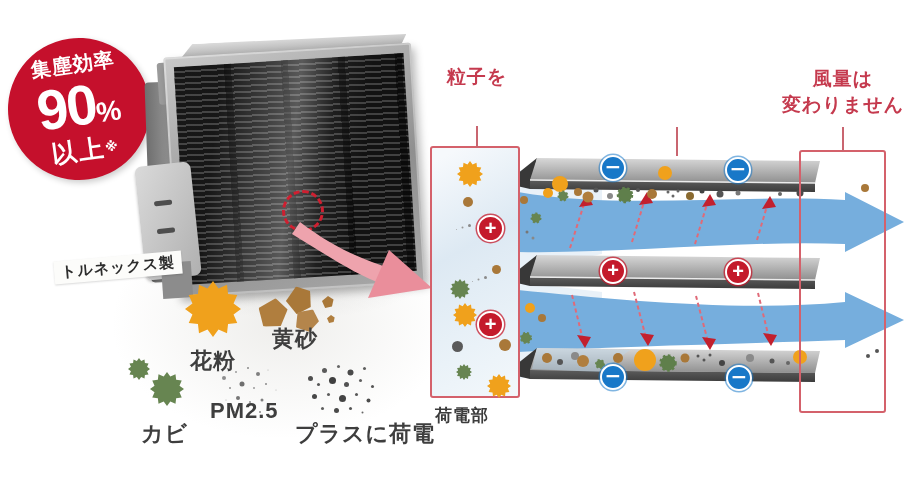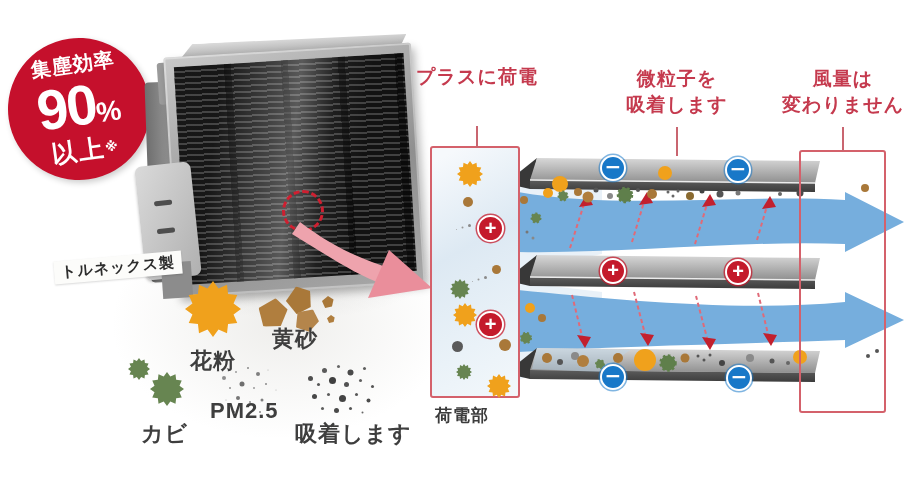--- a/index.html
+++ b/index.html
@@ -144,21 +144,21 @@
   </div>
   <div class="abs spiky" style="left:128px;top:358px;width:22px;height:22px;background:#678551"></div>
   <div class="abs spiky" style="left:150px;top:372px;width:34px;height:34px;background:#678551"></div>
   <div class="abs dots pm-dots" style="left:222px;top:376px"></div>
   <div class="abs dots smoke-dots" style="left:308px;top:376px"></div>
 
   <div class="p-label" style="left:190px;top:346px">花粉</div>
   <div class="p-label" style="left:272px;top:324px">黄砂</div>
   <div class="p-label" style="left:141px;top:419px">カビ</div>
   <div class="p-label" style="left:210px;top:398px">PM2.5</div>
-  <div class="p-label" style="left:295px;top:419px">吸着します</div>
+  <div class="p-label" style="left:295px;top:419px">プラスに荷電</div>
 
   <svg class="abs" style="left:420px;top:130px" width="491" height="315" viewBox="0 0 491 315">
     <defs>
       <linearGradient id="plateTop" x1="0" y1="0" x2="0" y2="1">
         <stop offset="0" stop-color="#d8d8d8"></stop>
           <stop offset="1" stop-color="#8f8f8f"></stop>
       </linearGradient>
       <linearGradient id="plateFront" x1="0" y1="0" x2="0" y2="1">
         <stop offset="0" stop-color="#5c5c5c"></stop>
           <stop offset="1" stop-color="#3c3c3c"></stop>
@@ -315,25 +315,21 @@
       <span>+</span>
     </div>
   <div class="pm minus" style="left:600px;top:364px">
       <span>−</span>
     </div>
   <div class="pm minus" style="left:726px;top:365px">
       <span>−</span>
     </div>
 
   <div class="callout" style="left:402px;top:64px">
-    <div>プラスに荷電</div>
-  </div>
-  <div class="callout" style="left:602px;top:66px">
-    <div>微粒子を</div>
-    <div>吸着します</div>
+    <div>粒子を</div>
   </div>
   <div class="callout" style="left:768px;top:66px">
     <div>風量は</div>
     <div>変わりません</div>
   </div>
   <div class="connector" style="left:476px;top:126px;height:22px"></div>
   <div class="connector" style="left:676px;top:127px;height:29px"></div>
   <div class="connector" style="left:842px;top:127px;height:24px"></div>
 
   <div class="section-label" style="left:435px;top:404px">荷電部</div>

